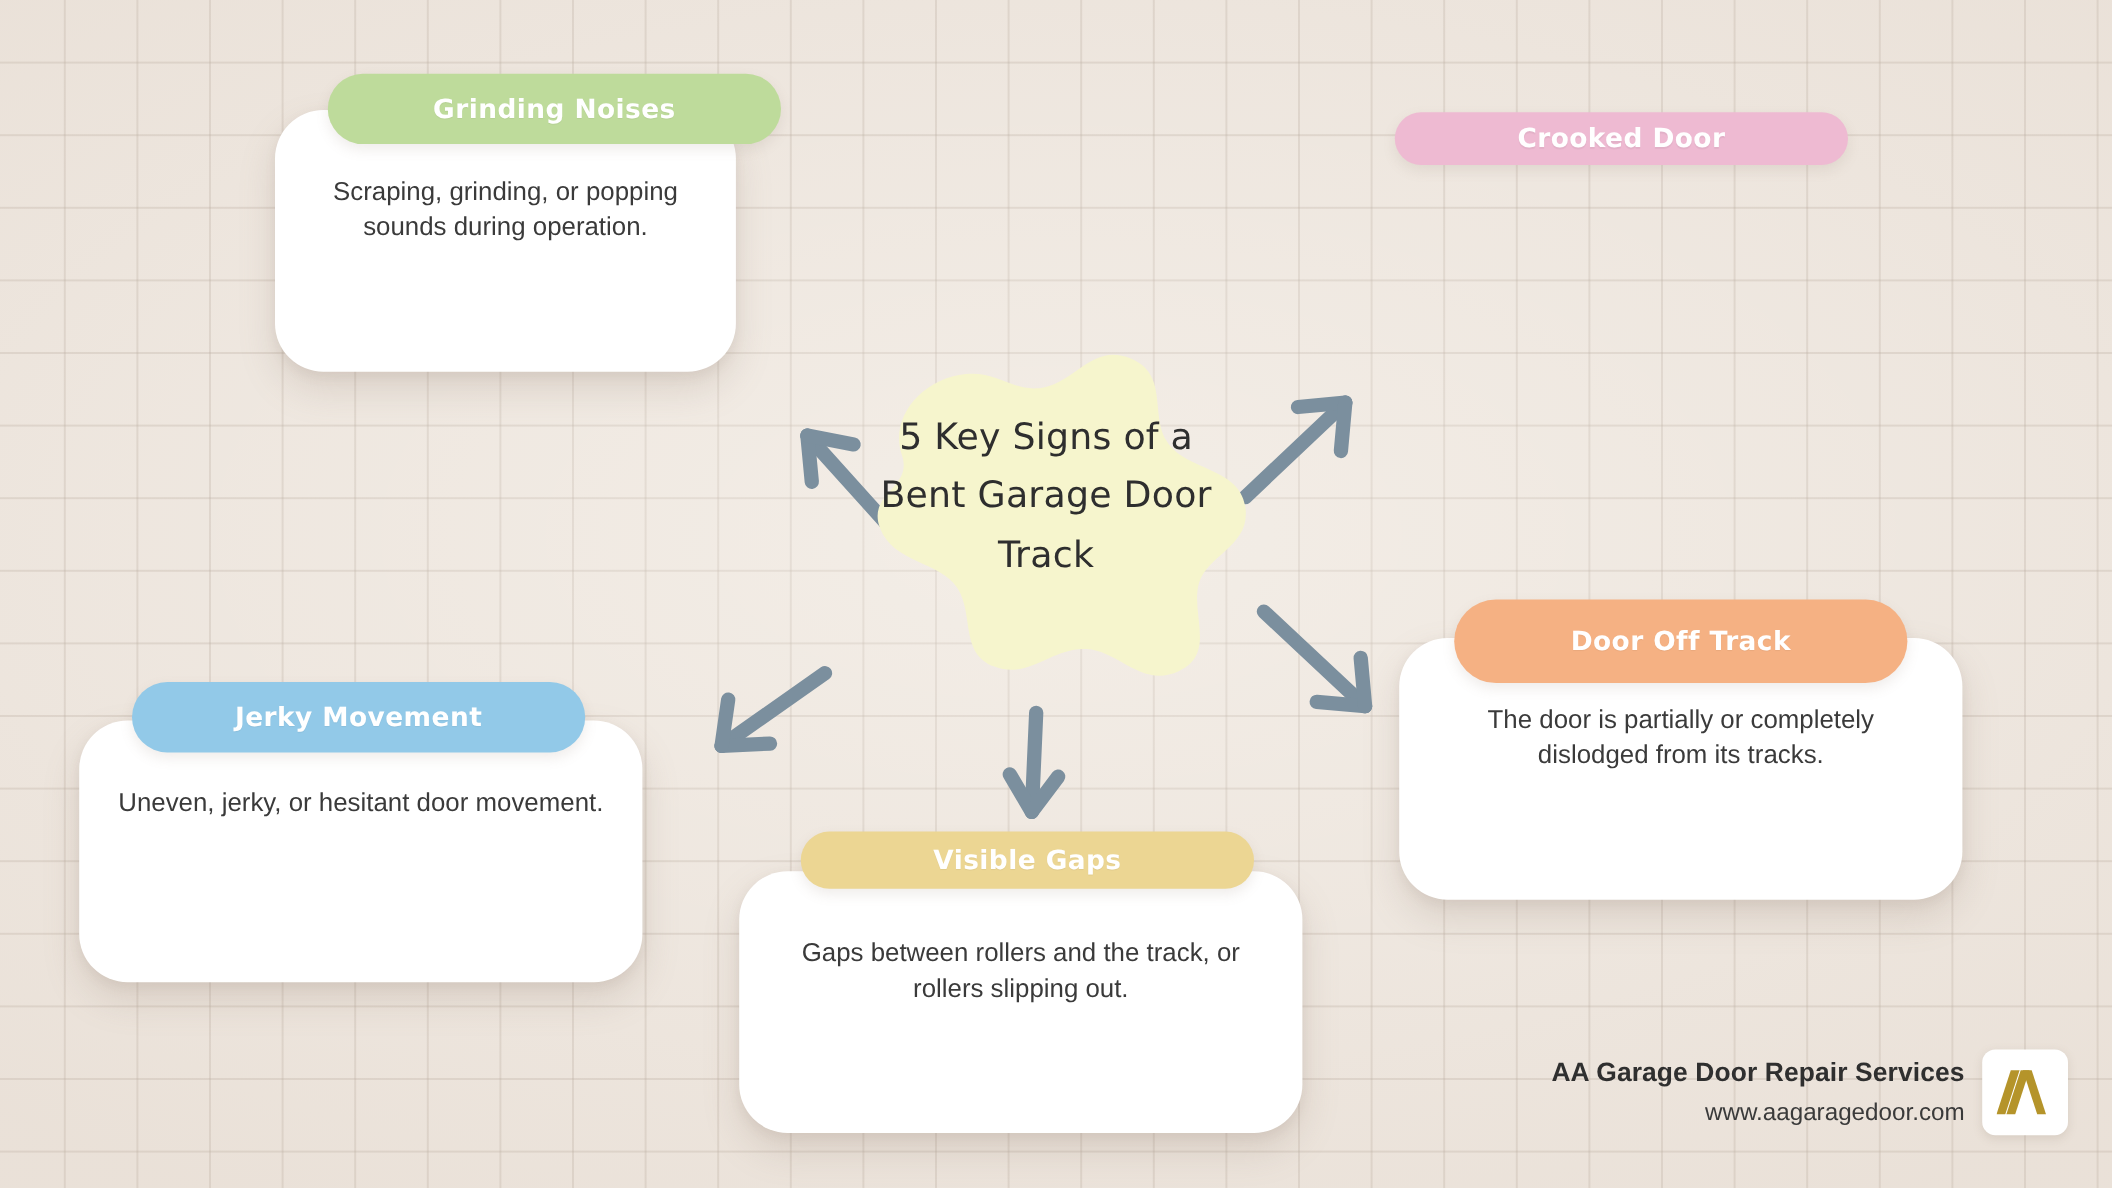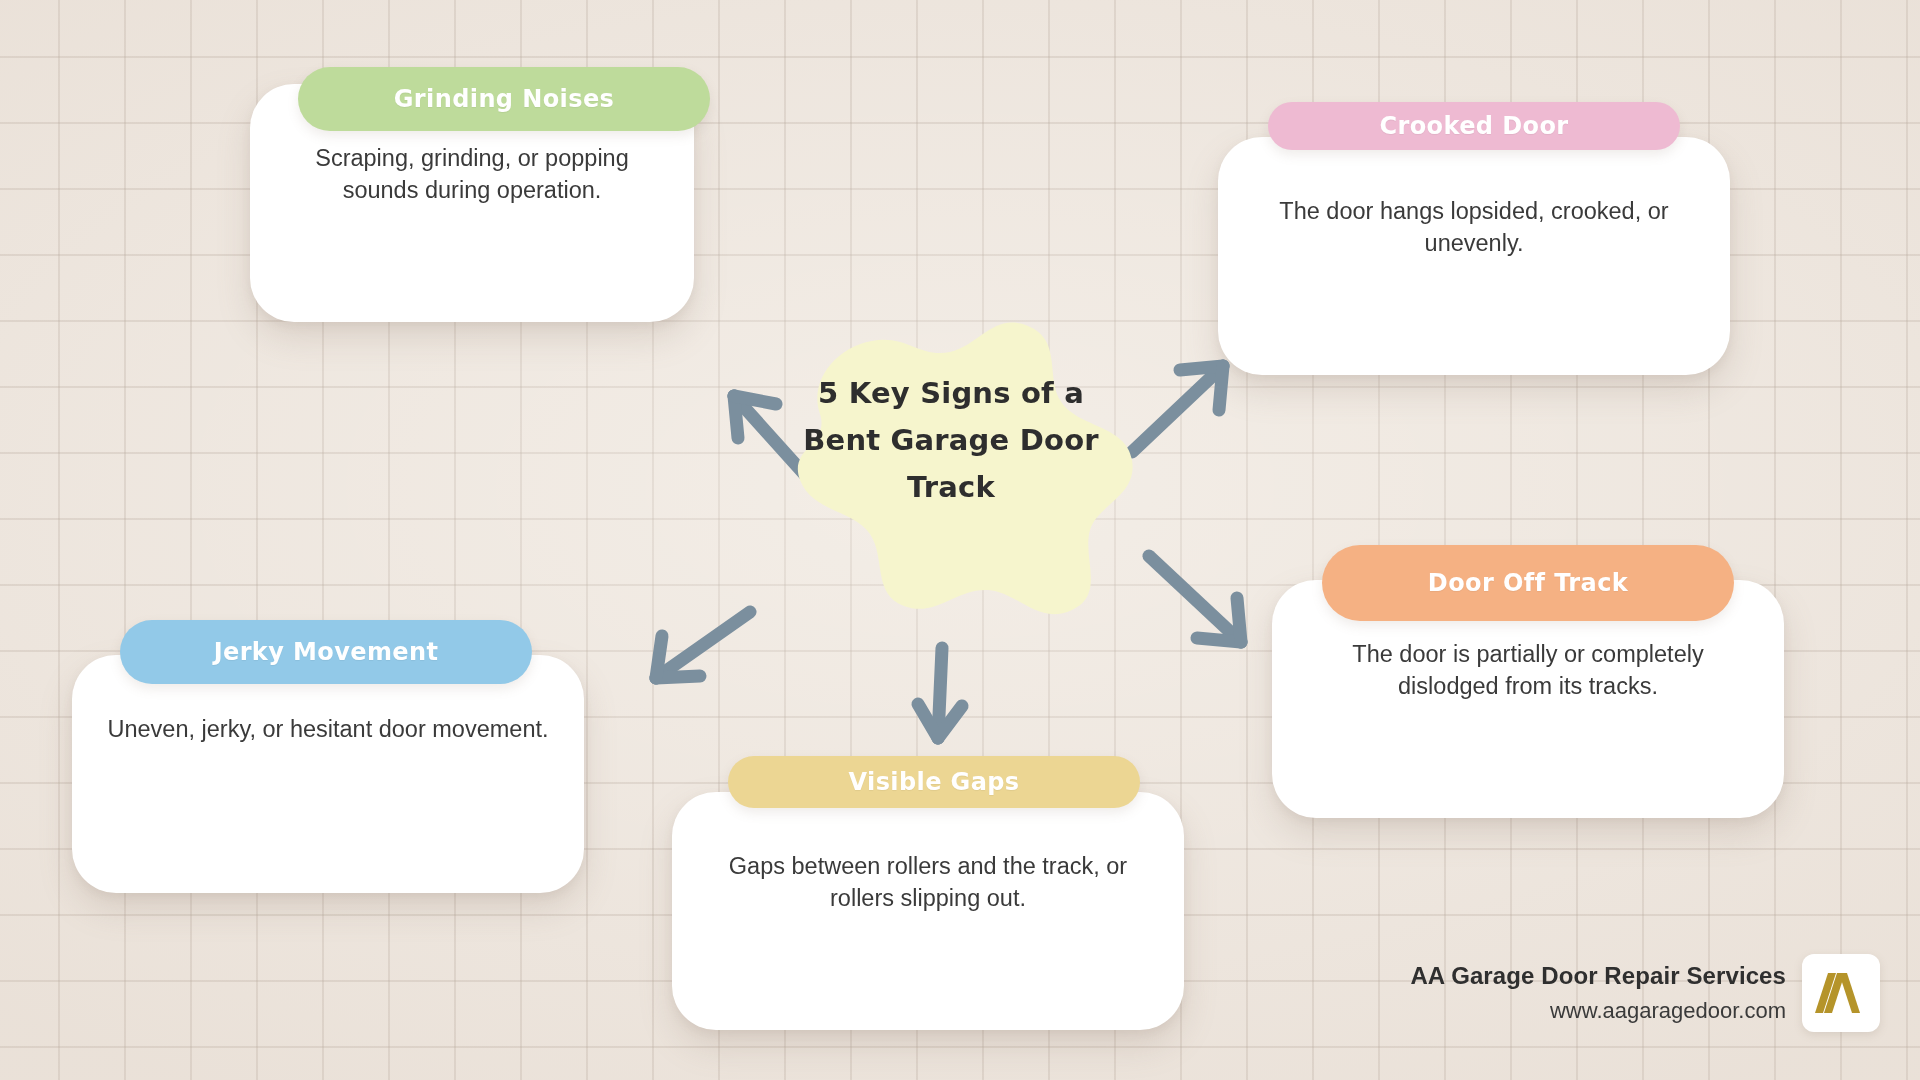--- a/index.html
+++ b/index.html
@@ -81,22 +81,22 @@
     z-index: 4;
   }
   #center-blob svg { display:block; width:100%; height:100%; overflow:visible; }
   #center-title {
     position: absolute;
     left: 786px;
     top: 370px;
     width: 330px;
     text-align: center;
     font-family: "DejaVu Sans", sans-serif;
-    font-weight: bold;
-    font-size: 29px;
+    font-weight: normal;
+    font-size: 33px;
     line-height: 1.62;
     color: #2e2e2e;
     z-index: 5;
     letter-spacing: 0.2px;
   }
 
   
   .arrow {
     position: absolute;
     z-index: 2;
@@ -186,28 +186,25 @@
   <div class="arrow" style="left:640px; top:600px;">
     <svg width="125" height="100" viewBox="0 0 125 100">
       <g stroke="#7b8f9e" stroke-width="13" stroke-linecap="round" fill="none">
         <line x1="110" y1="12" x2="16" y2="78"></line>
         <line x1="16" y1="78" x2="60" y2="76"></line>
         <line x1="16" y1="78" x2="22" y2="36"></line>
       </g>
     </svg>
   </div>
 
-  <div class="card" style="left:250px; top:84px; width:419px; height:238px;padding-left:25px;">
+  <div class="card" style="left:250px; top:100px; width:419px; height:238px;">
     <div class="card-body" style="top:58px;">Scraping, grinding, or popping sounds during operation.</div>
   </div>
   <div class="pill" style="left:298px; top:67px; width:412px; height:64px; background:#bedb9b;text-align:center;">Grinding Noises</div>
 
-  <div class="card" style="left:1218px; top:137px; width:512px; height:238px;">
-    <div class="card-body" style="top:58px;">The door hangs lopsided, crooked, or unevenly.</div>
-  </div>
   <div class="pill" style="left:1268px; top:102px; width:412px; height:48px; background:#eebad2;">Crooked Door</div>
 
   <div class="card" style="left:1272px; top:580px; width:512px; height:238px;">
     <div class="card-body" style="top:58px;">The door is partially or completely dislodged from its tracks.</div>
   </div>
   <div class="pill" style="left:1322px; top:545px; width:412px; height:76px; background:#f5b183;">Door Off Track</div>
 
   <div class="card" style="left:672px; top:792px; width:512px; height:238px;">
     <div class="card-body" style="top:58px;">Gaps between rollers and the track, or rollers slipping out.</div>
   </div>

